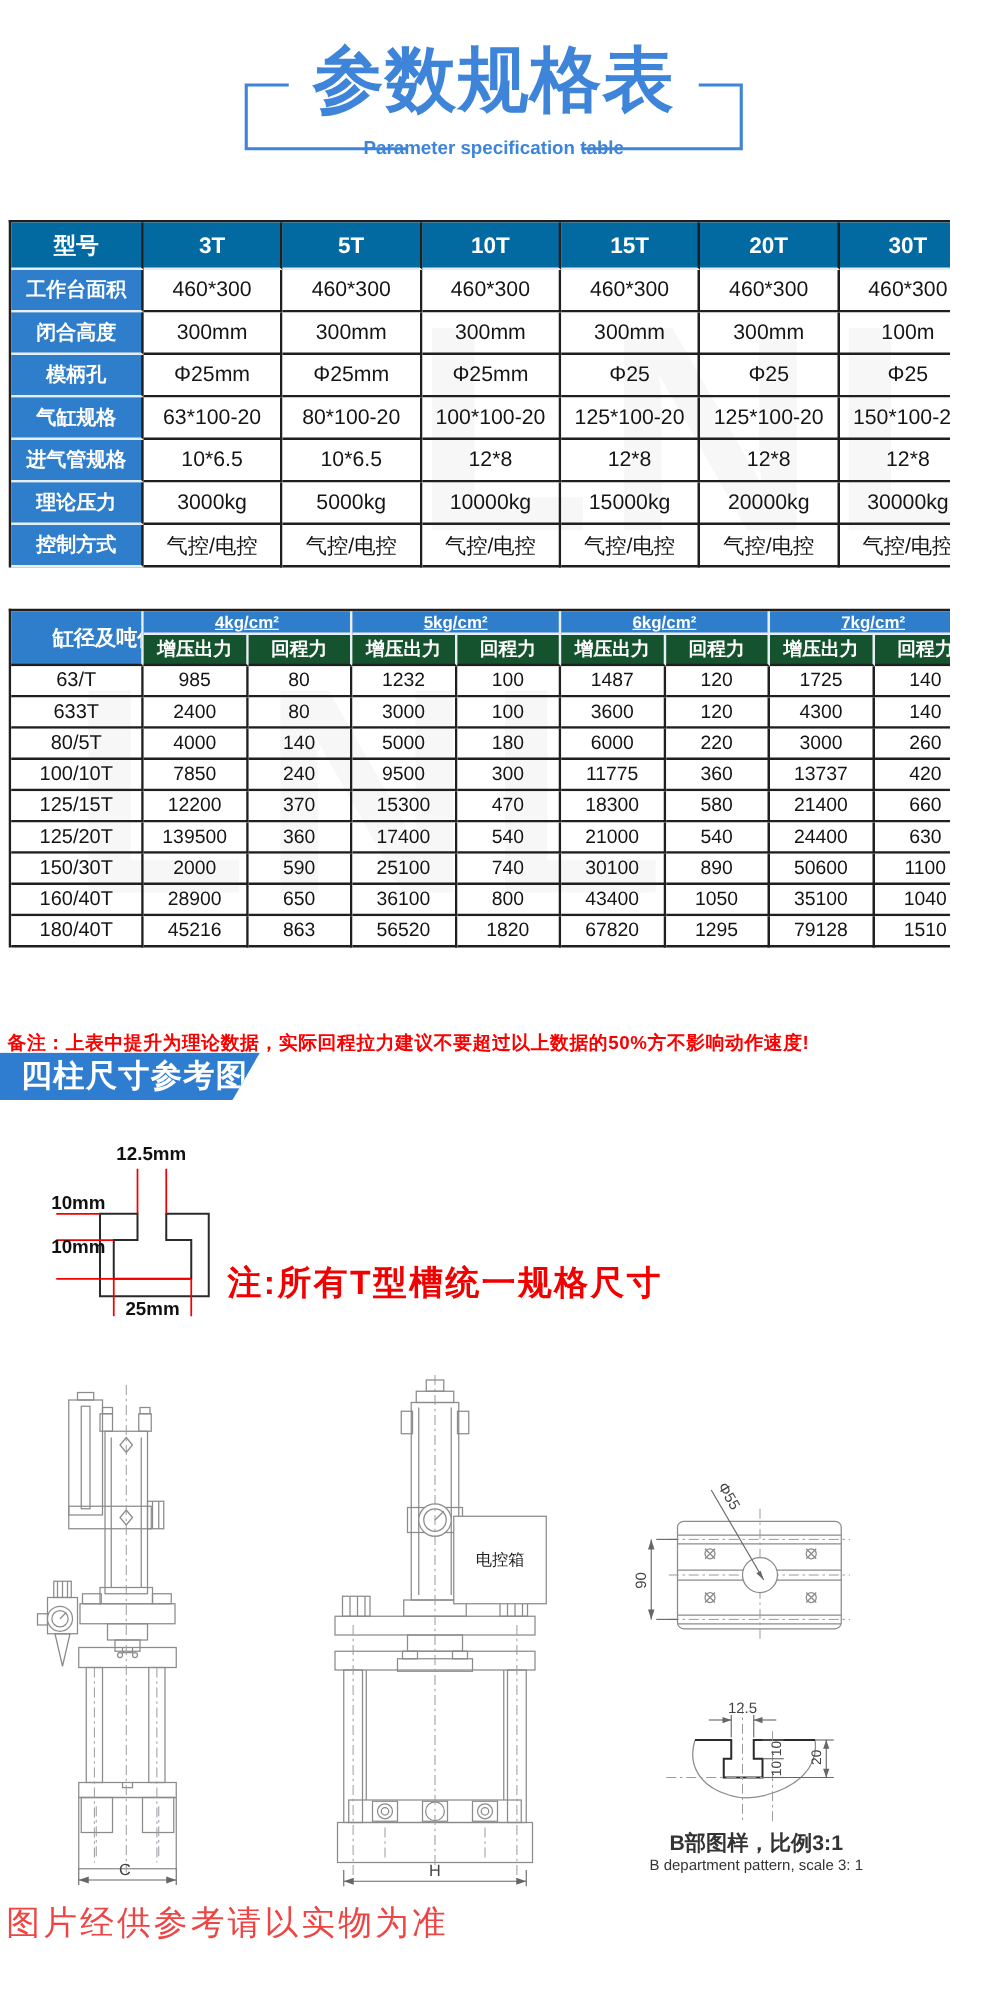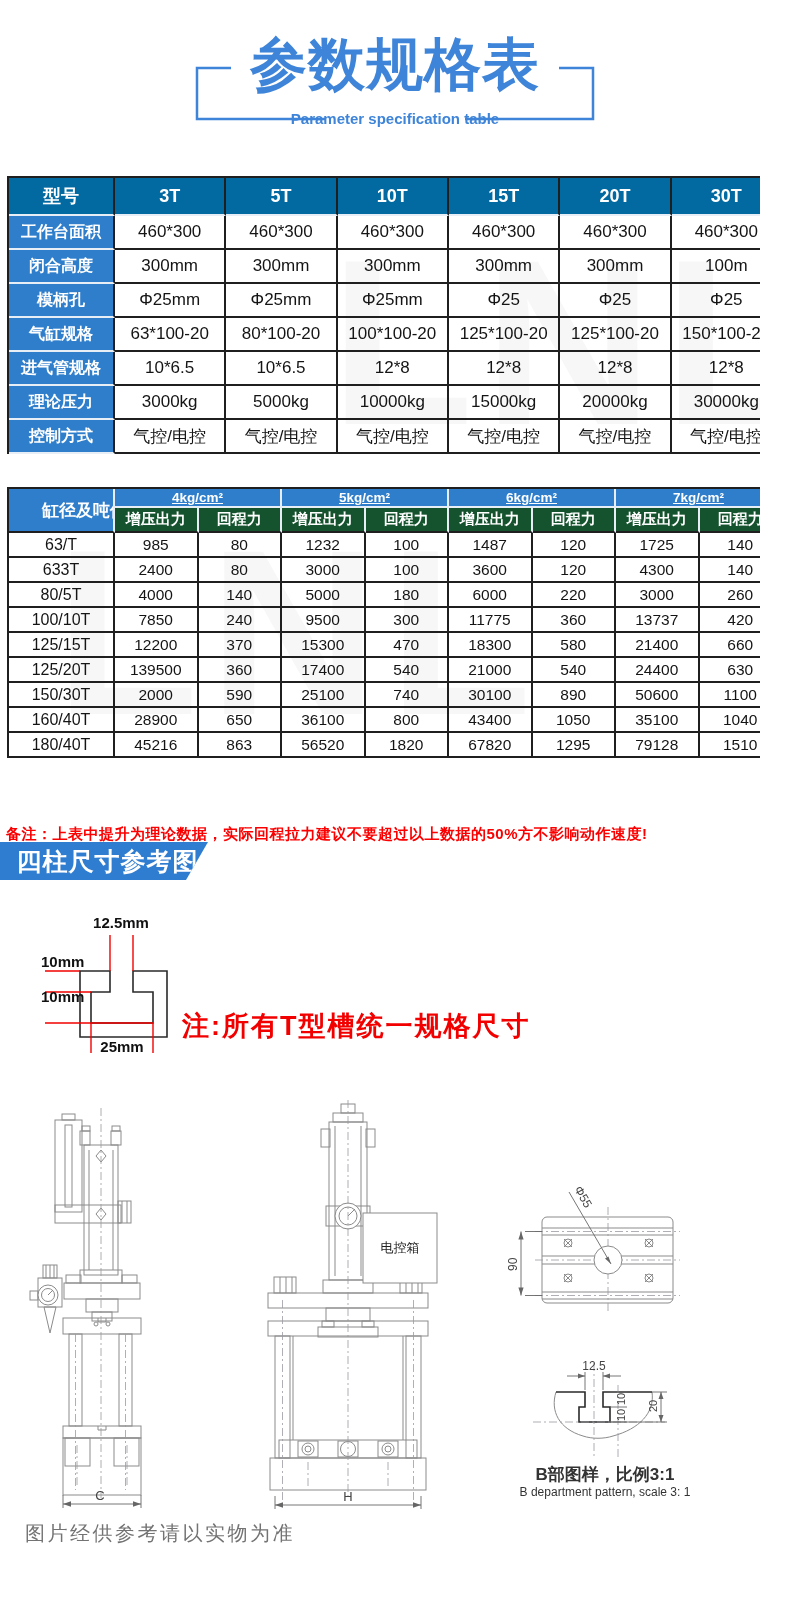--- a/index.html
+++ b/index.html
@@ -42,21 +42,21 @@
 
   
   .note{position:absolute;left:6px;top:777px;width:720px;font-size:15px;font-weight:600;
         color:#fb0000;letter-spacing:0.5px;margin-top:48px;}
   .banner{position:absolute;left:0;top:842px;width:208px;height:38px;background:#2f7dd0;
           clip-path:polygon(0 0,100% 0,calc(100% - 22px) 100%,0 100%);
           color:#fff;font-size:25px;font-weight:bold;line-height:38px;padding-left:7px;box-sizing:border-box;
           letter-spacing:1px;text-align:center;}
   .tslot-note{position:absolute;left:182px;top:1008px;font-size:27px;font-weight:bold;
               color:#f20000;letter-spacing:2px;}
-  .footer{position:absolute;left:25px;top:1520px;font-size:20px;color:#737373;letter-spacing:2.5px;}
+  .footer{position:absolute;left:5px;top:1520px;font-size:27px;color:#ef4444;letter-spacing:2.5px;}
 
   
   svg{position:absolute;overflow:visible;}
   .g{stroke:#8b8b8b;fill:none;stroke-width:1;}
   .gf{stroke:#8b8b8b;fill:#fff;stroke-width:1;}
   .dk{stroke:#2a2a2a;fill:none;stroke-width:1.6;}
   .red{stroke:#f20000;fill:none;stroke-width:1.4;}
   .dash{stroke:#9a9aa2;fill:none;stroke-width:0.8;stroke-dasharray:8 3 2 3;}
   .dim{stroke:#666;fill:none;stroke-width:0.9;}
   .ar{fill:#666;stroke:none;}

